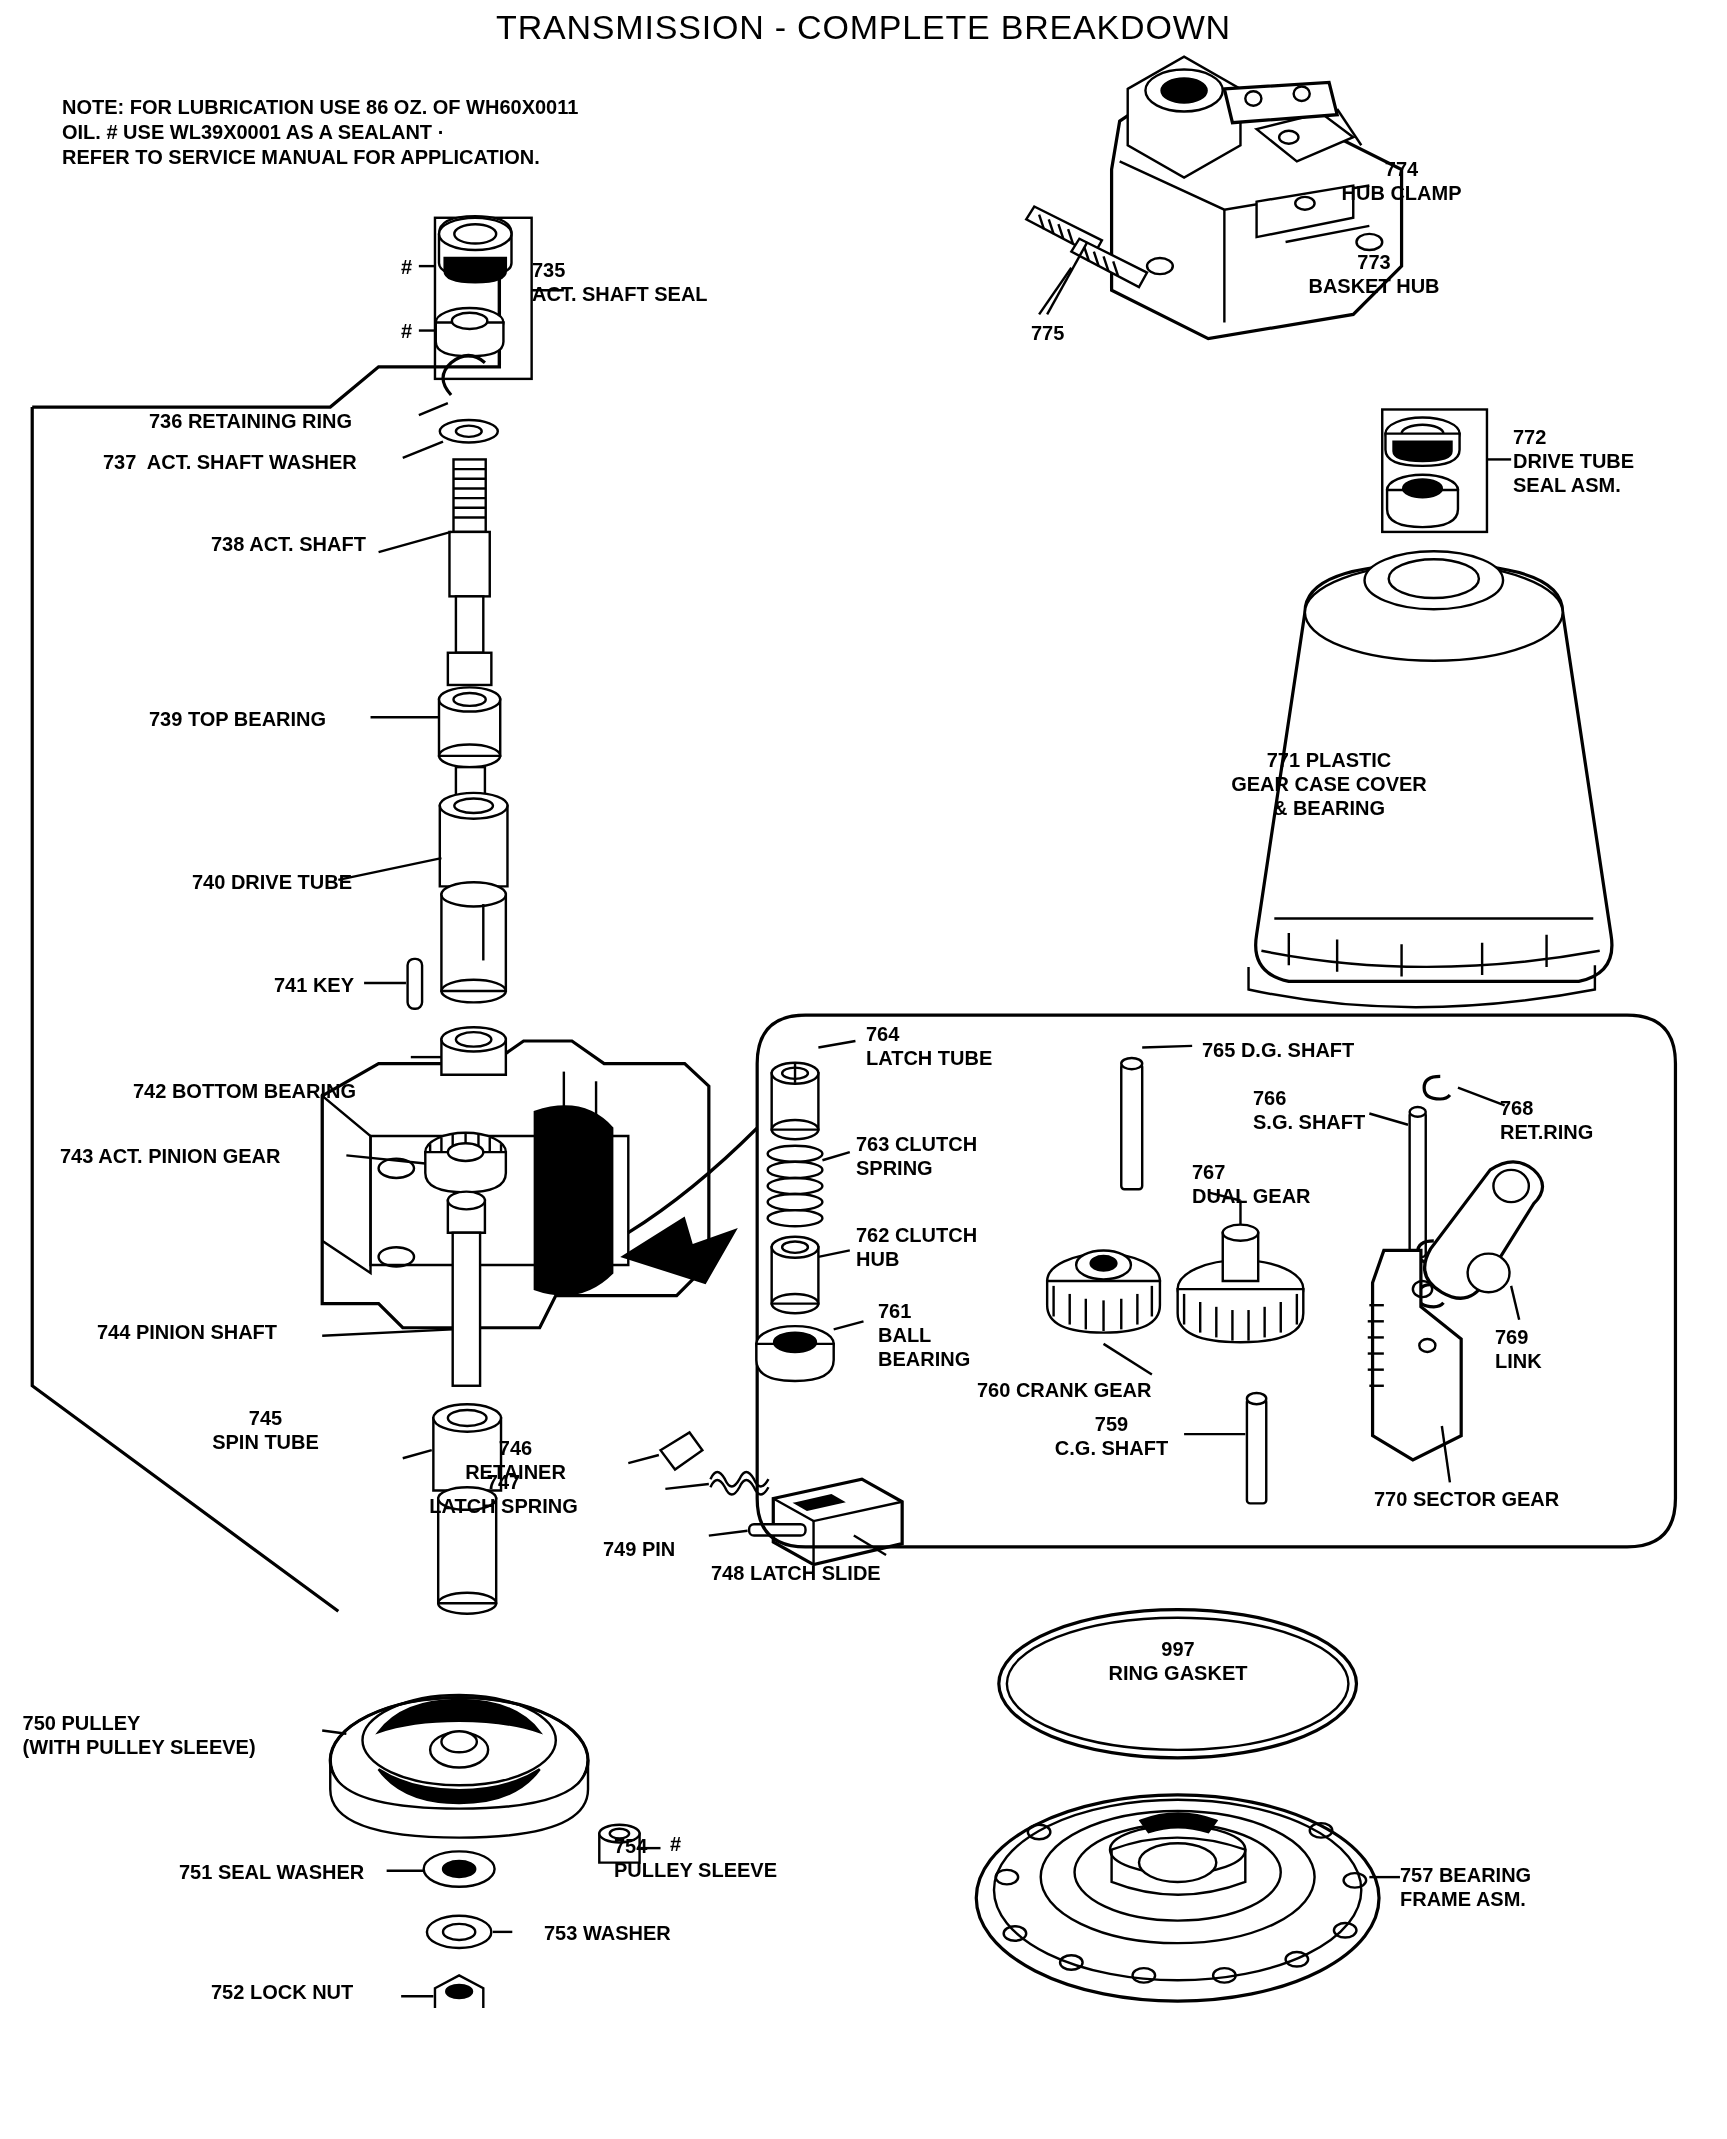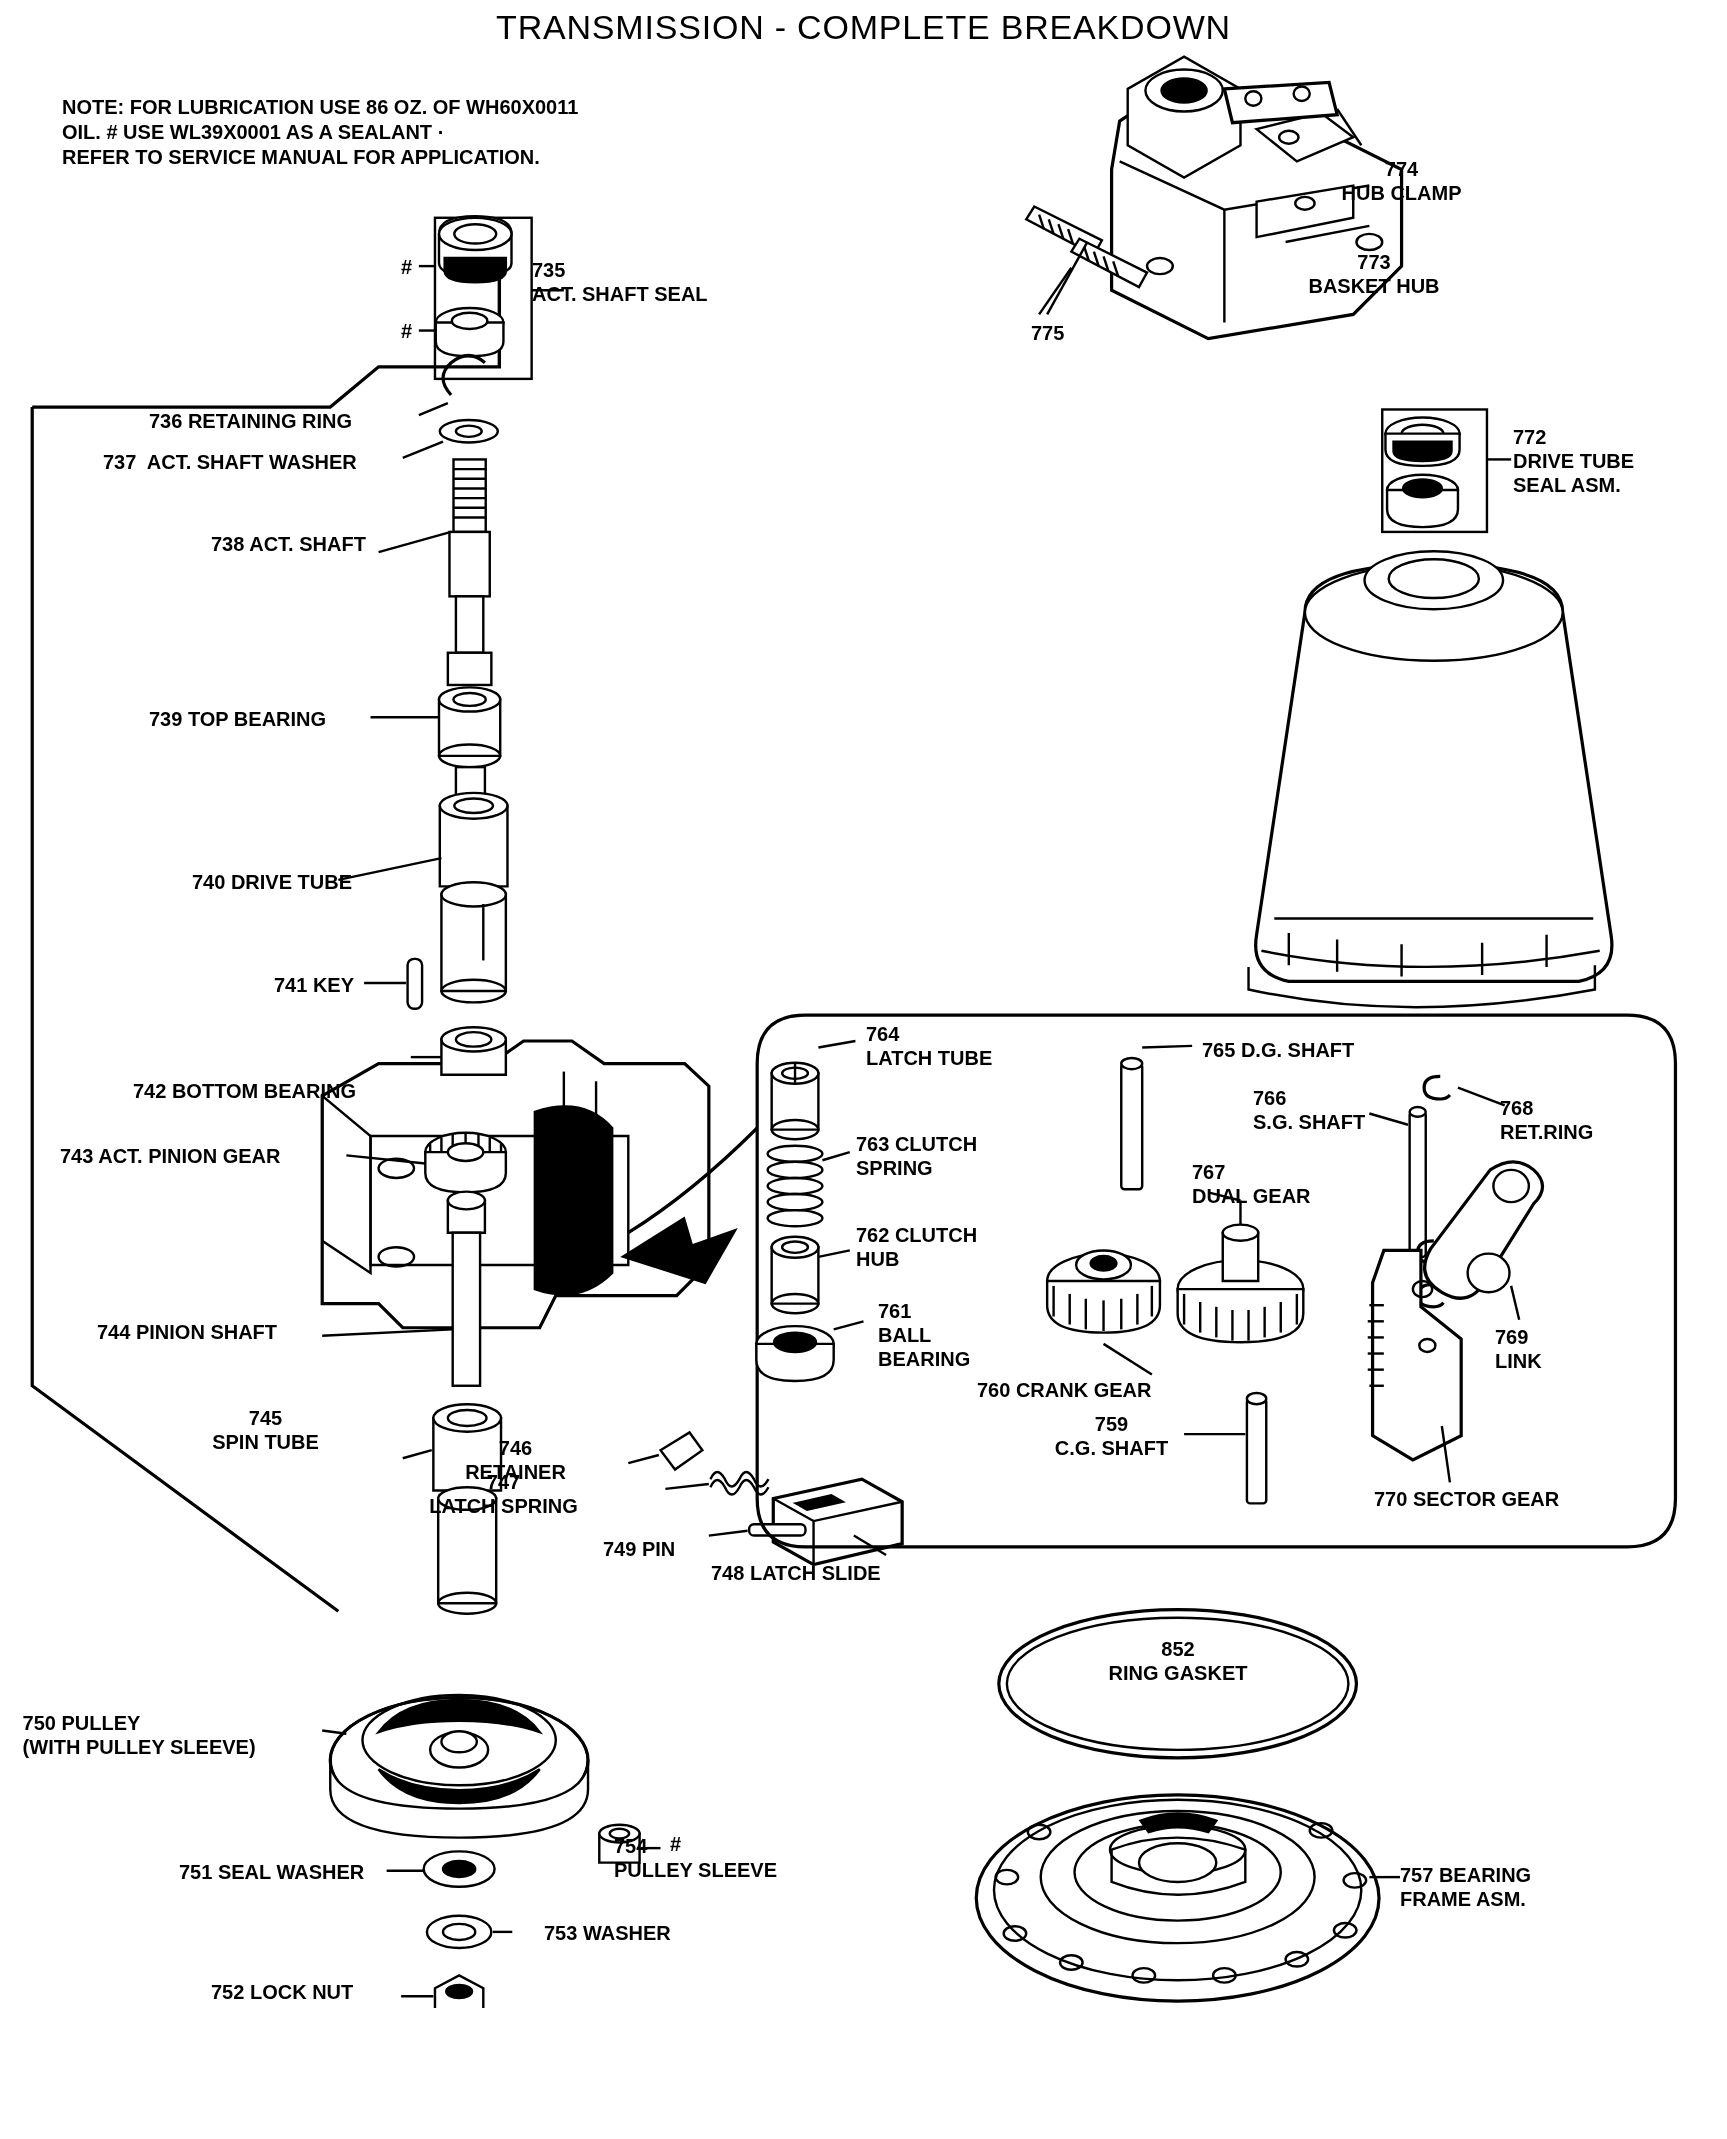--- a/index.html
+++ b/index.html
@@ -476,21 +476,24 @@
   <div class="lbl" style="left:1374px; top:1487px;">770 SECTOR GEAR</div>
 
   <div class="lbl ctr" style="left:1305px; top:157px; width:193px;">774
 HUB CLAMP</div>
   <div class="lbl ctr" style="left:1265px; top:250px; width:218px;">773
 BASKET HUB</div>
   <div class="lbl" style="left:1031px; top:321px;">775</div>
   <div class="lbl" style="left:1513px; top:425px;">772
 DRIVE TUBE
 SEAL ASM.</div>
-  <div class="lbl ctr" style="left:1057px; top:1637px; width:242px;">852
+  <div class="lbl ctr" style="left:1176px; top:748px; width:306px;">771 PLASTIC
+GEAR CASE COVER
+&amp; BEARING</div>
+  <div class="lbl ctr" style="left:1057px; top:1637px; width:242px;">997
 RING GASKET</div>
   <div class="lbl" style="left:1400px; top:1863px;">757 BEARING
 FRAME ASM.</div>
   <div class="lbl" style="left:917px; top:2037px;">651</div>
   <div class="lbl" style="left:1273px; top:2053px;">756 SEAL</div>
 
   <div class="artno">(ART NO. WH6185 C)</div>
 </div>
 
 

